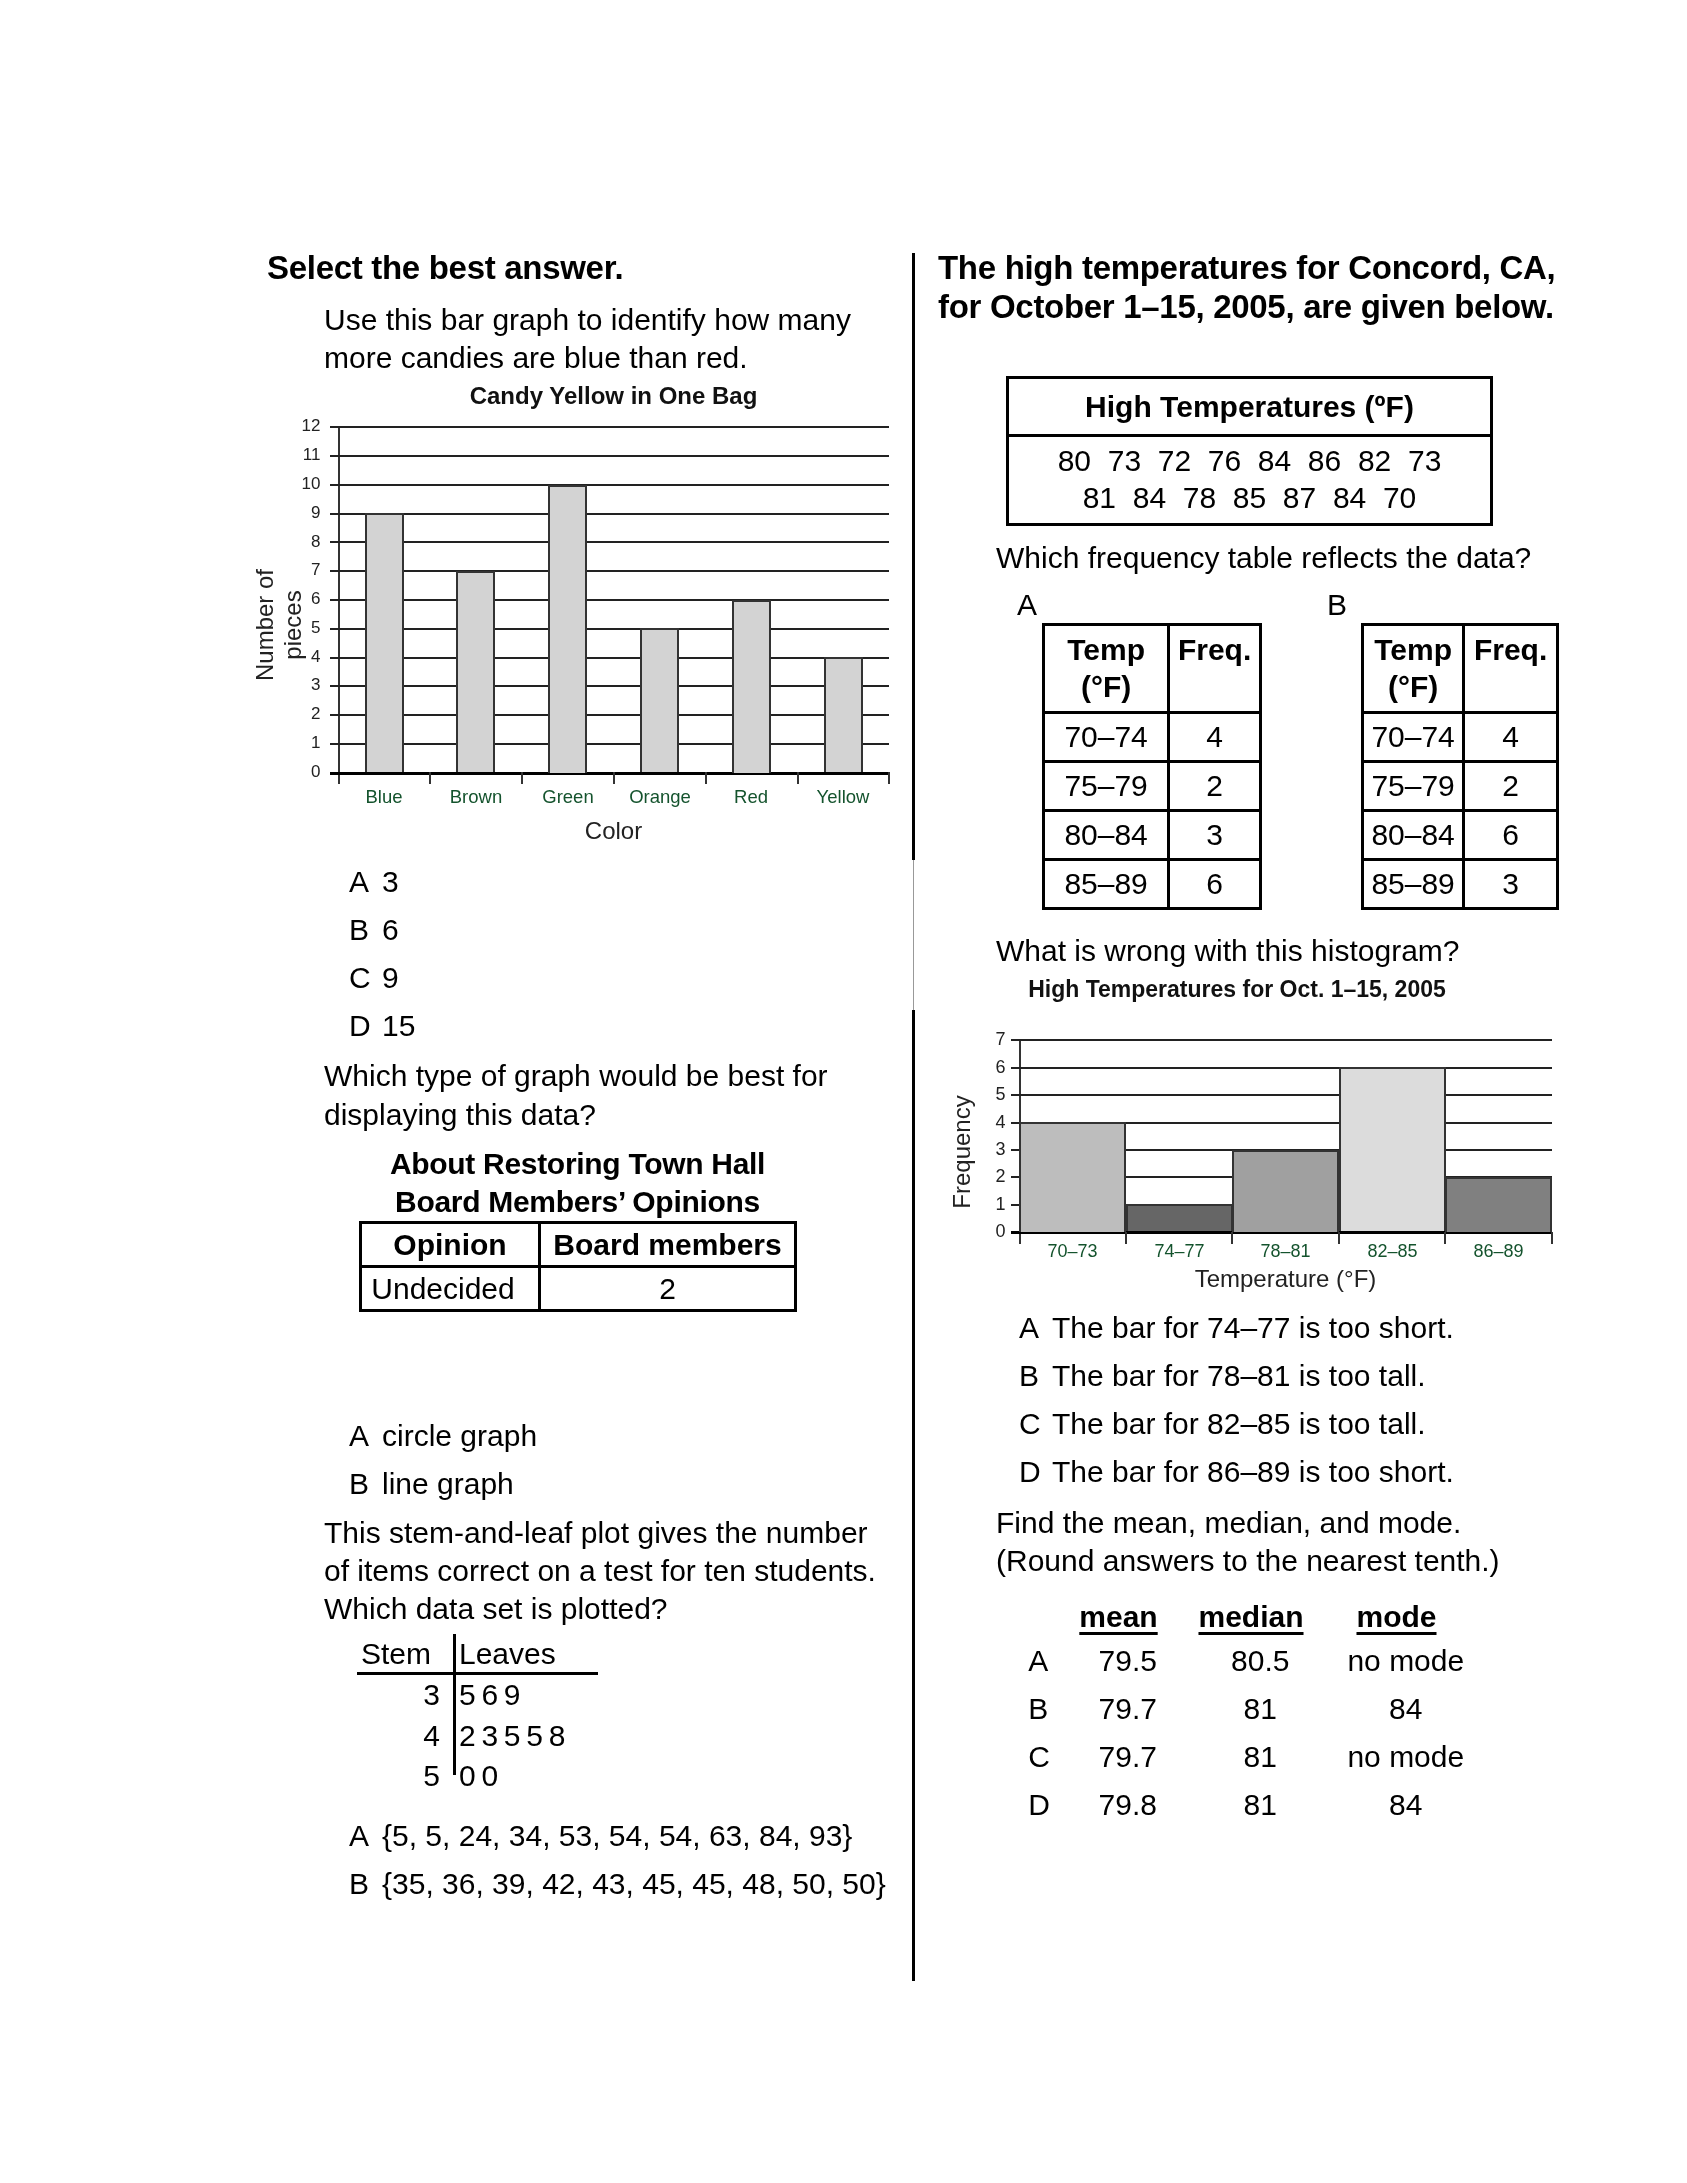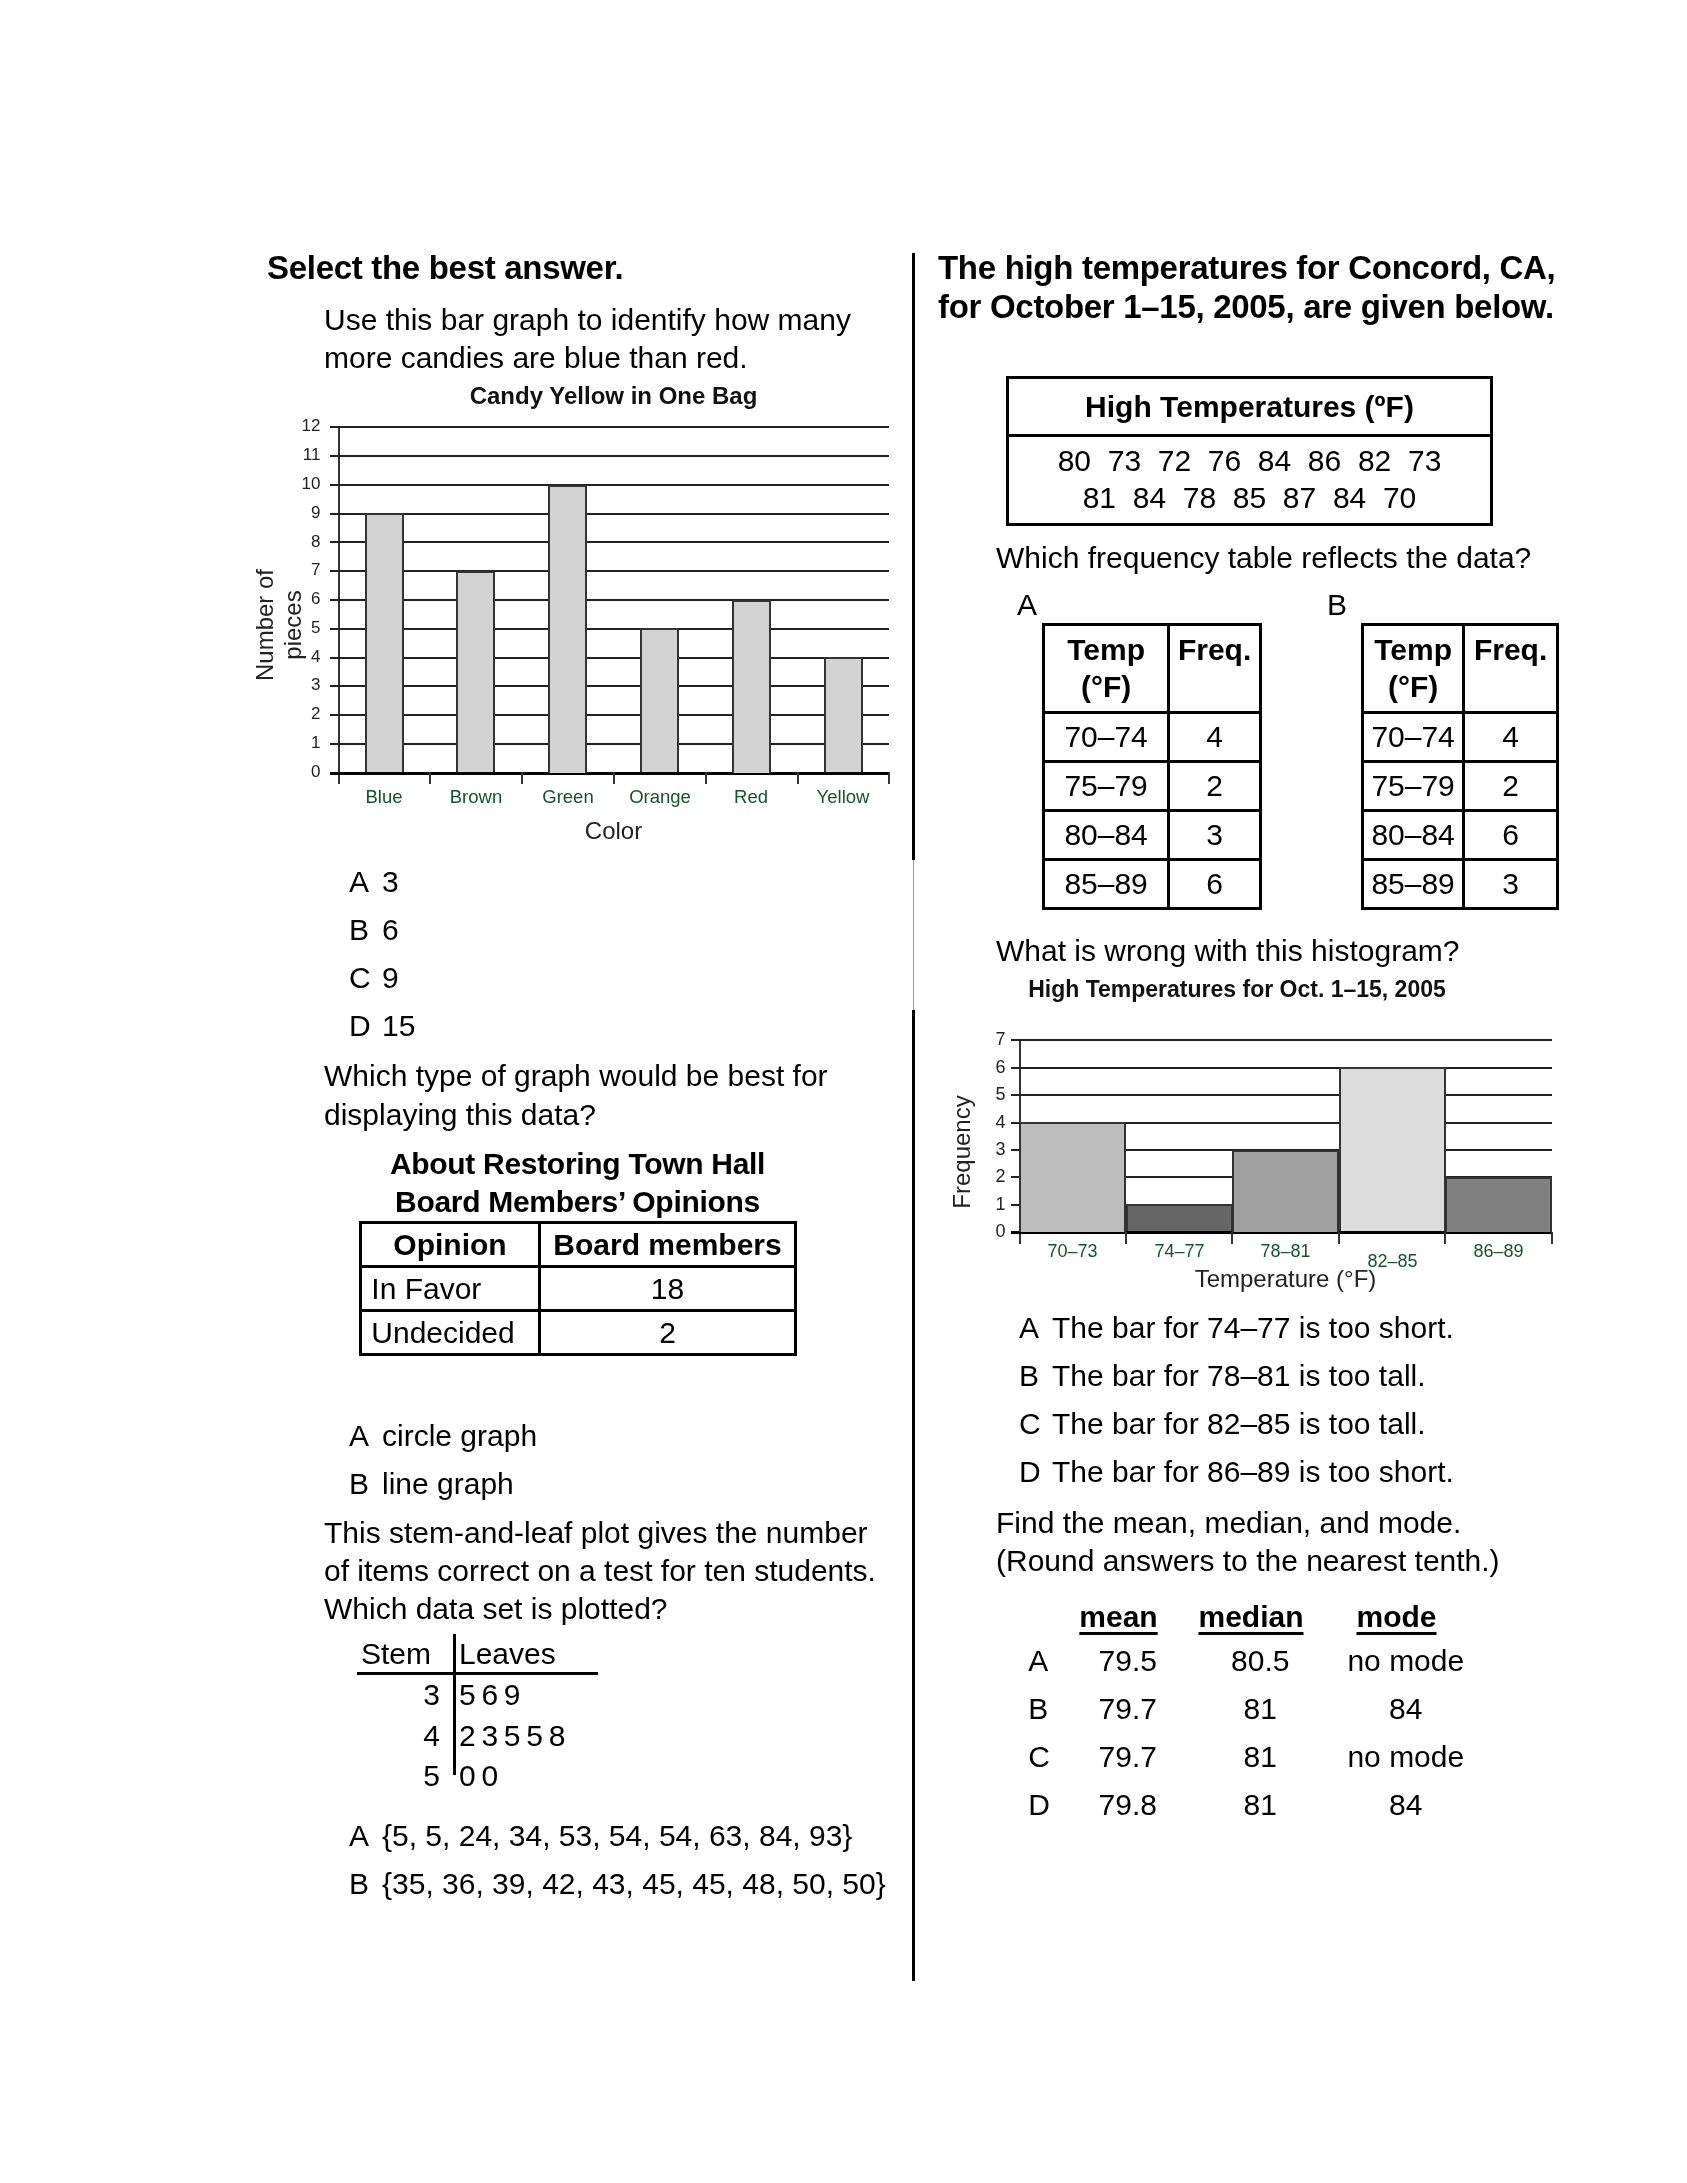--- a/index.html
+++ b/index.html
@@ -116,24 +116,20 @@
   <div>About Restoring Town Hall</div>
   <div>Board Members’ Opinions</div>
 </div>
 <table class="abs bt board" style="left:359px; top:1221px; width:438px;">
   <tbody>
       <tr>
     <th style="width:152px;">Opinion</th>
     <th>Board members</th>
   </tr>
   <tr>
-    <td style="text-align:left;">In Favor</td>
-    <td style="text-align:center;">18</td>
-  </tr>
-  <tr>
     <td style="text-align:left;">Undecided</td>
     <td style="text-align:center;">2</td>
   </tr>
 </tbody>
   </table>
 
 <div class="abs" style="left:349px; top:1417px;">
   <div class="opt" style="height:48px;"><span class="ltr">A</span><span>circle graph</span></div>
   <div class="opt" style="height:48px;"><span class="ltr">B</span><span>line graph</span></div>
 </div>
@@ -270,21 +266,21 @@
       <div class="abs tick-lbl" style="top: 99px; left: 0px; font-size: 18px;">3</div>
       <div class="abs tick-lbl" style="top: 72px; left: 0px; font-size: 18px;">4</div>
       <div class="abs tick-lbl" style="top: 44px; left: 0px; font-size: 18px;">5</div>
       <div class="abs tick-lbl" style="top: 17px; left: 0px; font-size: 18px;">6</div>
       <div class="abs tick-lbl" style="top: -10.6px; left: 0px; font-size: 18px;">7</div>
     </div>
   <div id="hist-xlabels" class="abs" style="left:73px; top:268px; width:533px; height:24px;">
       <div class="abs xlbl" style="left: 0px; width: 107px; top: 0px; font-size: 18px;">70–73</div>
       <div class="abs xlbl" style="left: 107px; width: 107px; top: 0px; font-size: 18px;">74–77</div>
       <div class="abs xlbl" style="left: 213px; width: 107px; top: 0px; font-size: 18px;">78–81</div>
-      <div class="abs xlbl" style="left: 320px; width: 107px; top: 10px; font-size: 18px;">82–85</div>
+      <div class="abs xlbl" style="left: 320px; width: 107px; top: 0px; font-size: 18px;">82–85</div>
       <div class="abs xlbl" style="left: 426px; width: 107px; top: 0px; font-size: 18px;">86–89</div>
     </div>
   <div class="abs axis-title" style="left:73px; top:292px; width:533px; text-align:center;">Temperature (°F)</div>
 </div>
 
 <div class="abs" style="left:1019px; top:1309px;">
   <div class="opt" style="height:48px;"><span class="ltr">A</span><span>The bar for 74–77 is too short.</span></div>
   <div class="opt" style="height:48px;"><span class="ltr">B</span><span>The bar for 78–81 is too tall.</span></div>
   <div class="opt" style="height:48px;"><span class="ltr">C</span><span>The bar for 82–85 is too tall.</span></div>
   <div class="opt" style="height:48px;"><span class="ltr">D</span><span>The bar for 86–89 is too short.</span></div>

